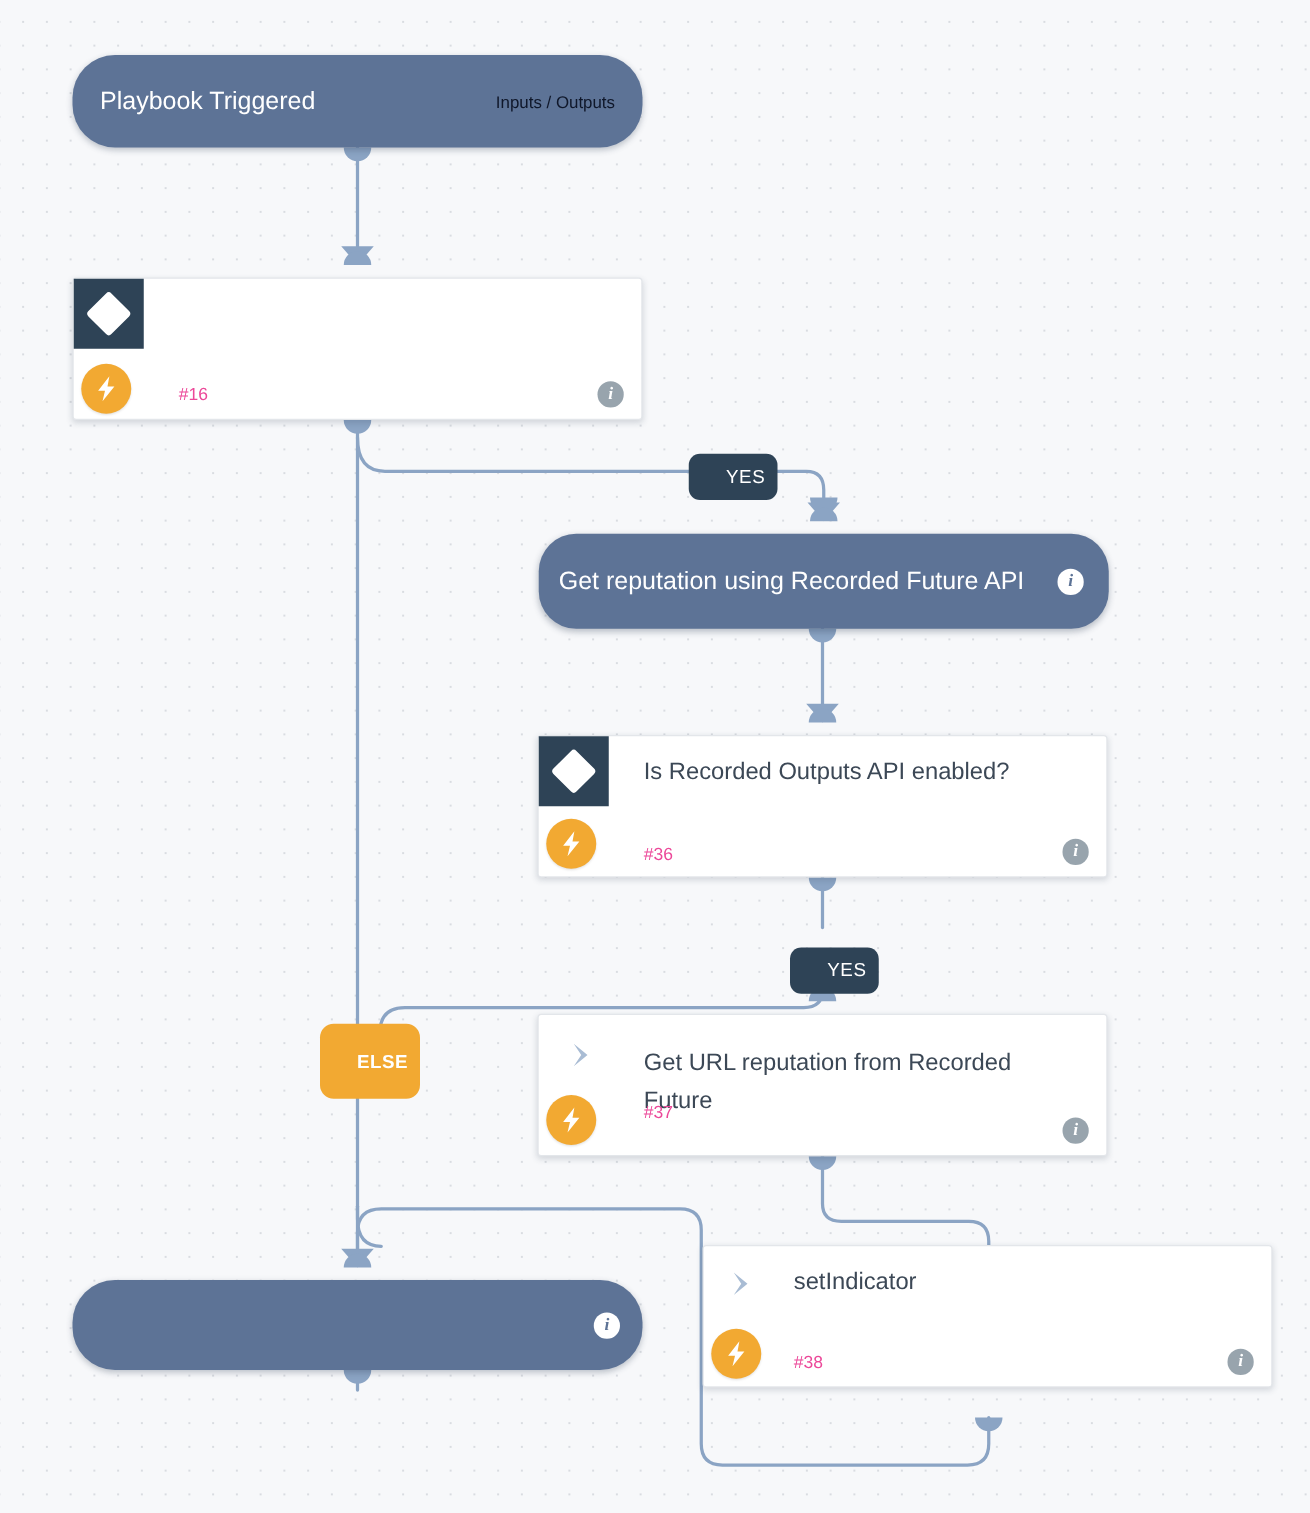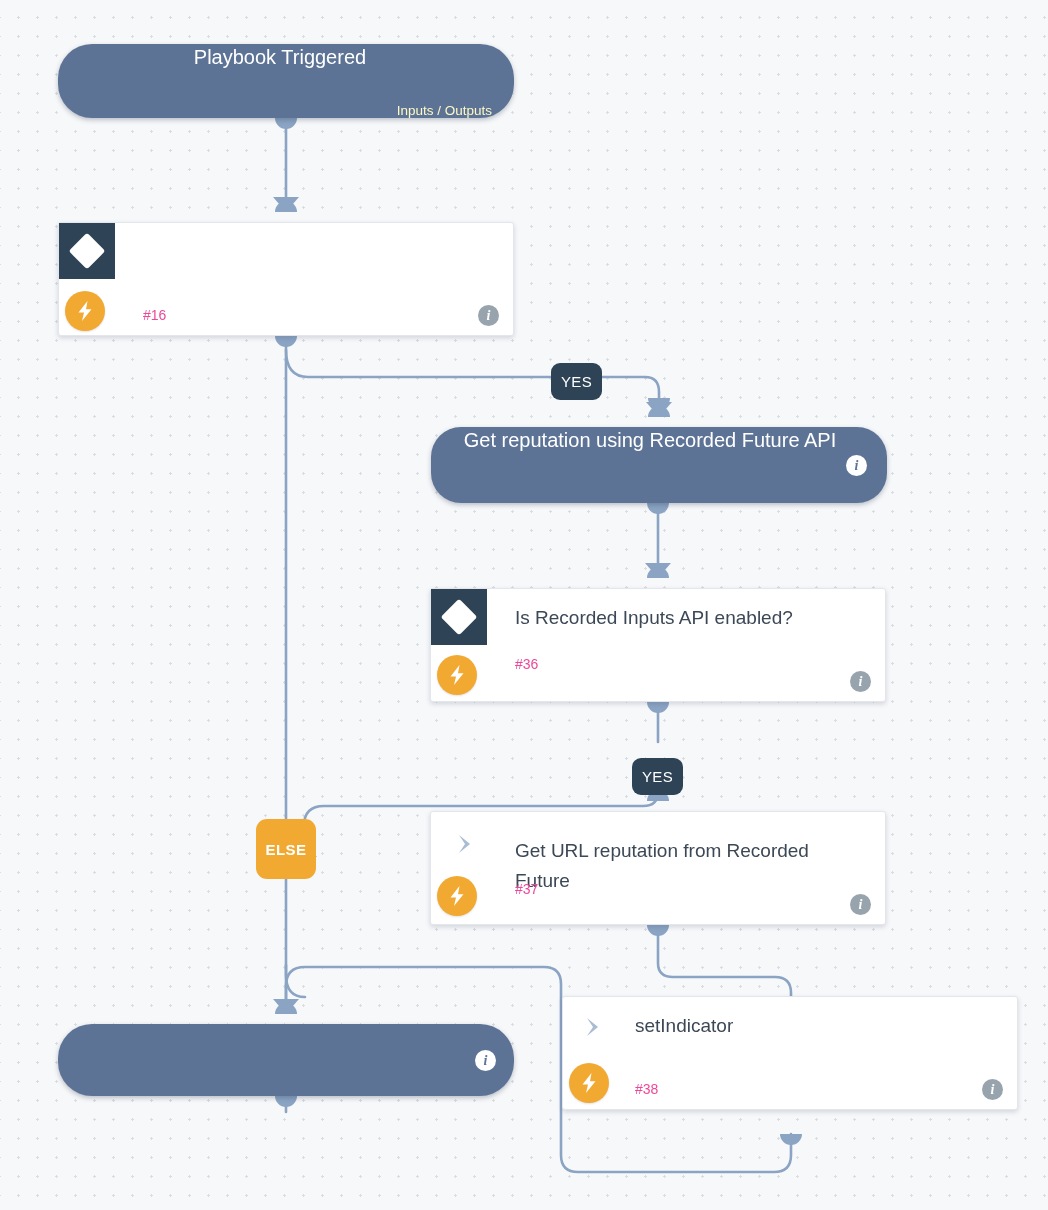--- a/index.html
+++ b/index.html
@@ -26,21 +26,20 @@
     inset: 0;
     width: 1048px;
     height: 1210px;
     pointer-events: none;
   }
 
   
   .node {
     position: absolute;
     box-sizing: border-box;
-    flex-direction: column;
   }
 
   
   .pill {
     background: #5d7396;
     border-radius: 34px;
     box-shadow: 0 2px 5px rgba(40,55,80,.30);
     display: flex;
     align-items: center;
     padding: 0 22px;
@@ -49,21 +48,21 @@
   .pill .pill-title {
     font-size: 20px;
     line-height: 26px;
     color: #ffffff;
     font-weight: 400;
     flex: 1 1 auto;
     padding-right: 12px;
   }
   .pill .pill-sub {
     font-size: 13.5px;
-    color: #fef9c3;
+    color: #0f172a;
     white-space: nowrap;
     margin-left: auto;
   }
 
   
   .card {
     background: #ffffff;
     border: 1px solid #e3e6ea;
     border-radius: 3px;
     box-shadow: 0 2px 5px rgba(40,55,80,.18);
@@ -144,20 +143,21 @@
   
   .elabel {
     position: absolute;
     display: flex;
     align-items: center;
     justify-content: center;
     font-size: 15px;
     letter-spacing: .4px;
     color: #ffffff;
     border-radius: 9px;
+    padding-left: 20px;
   }
   .elabel-yes { background: #2e4356; }
   .elabel-else { background: #f2a932; font-weight: bold; }
 </style>
 </head>
 <body>
 
 <div id="canvas">
 
   <svg id="edges" viewBox="0 0 1048 1210" xmlns="http://www.w3.org/2000/svg">
@@ -245,22 +245,22 @@
 
   <div class="node card" style="left:430px; top:588px; width:456px; height:114px;">
     <div class="card-head">
       <div class="diamond"></div>
     </div>
     <div class="bolt-badge" style="top:66px;">
       <svg width="20" height="22" viewBox="0 0 20 22">
         <path d="M12.5 1 L3.5 12.6 H9 L7 21 L16.5 9.2 H11 Z" fill="#ffffff"></path>
       </svg>
     </div>
-    <div class="card-title" style="top:14px;">Is Recorded Inputs API enabled?</div>
-    <div class="card-id" style="top:67px;">#36</div>
+    <div class="card-title" style="top:14px;">Is Recorded Outputs API enabled?</div>
+    <div class="card-id" style="top:86px;">#36</div>
     <div class="info-ico info-gray" style="right:14px; top:82px;">i</div>
   </div>
 
   <div class="node card" style="left:430px; top:811px; width:456px; height:114px;">
     <div class="chevron-slot">
       <svg width="26" height="26" viewBox="0 0 26 26">
         <path d="M5 4 L16 13 L5 22 L11 13 Z" fill="#a9bcd4"></path>
       </svg>
     </div>
     <div class="bolt-badge" style="top:64px;">

